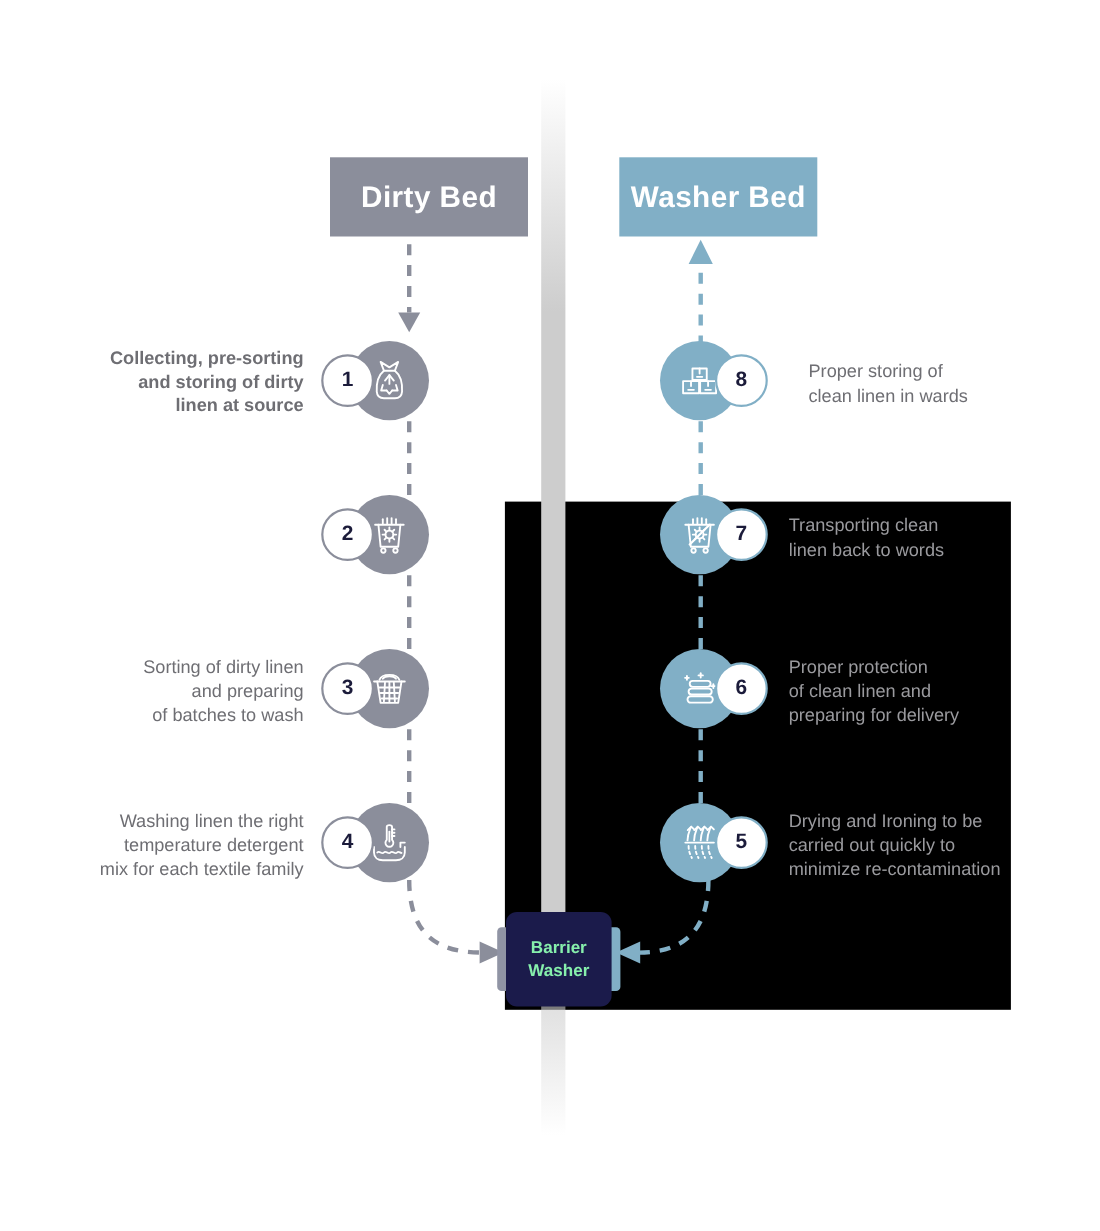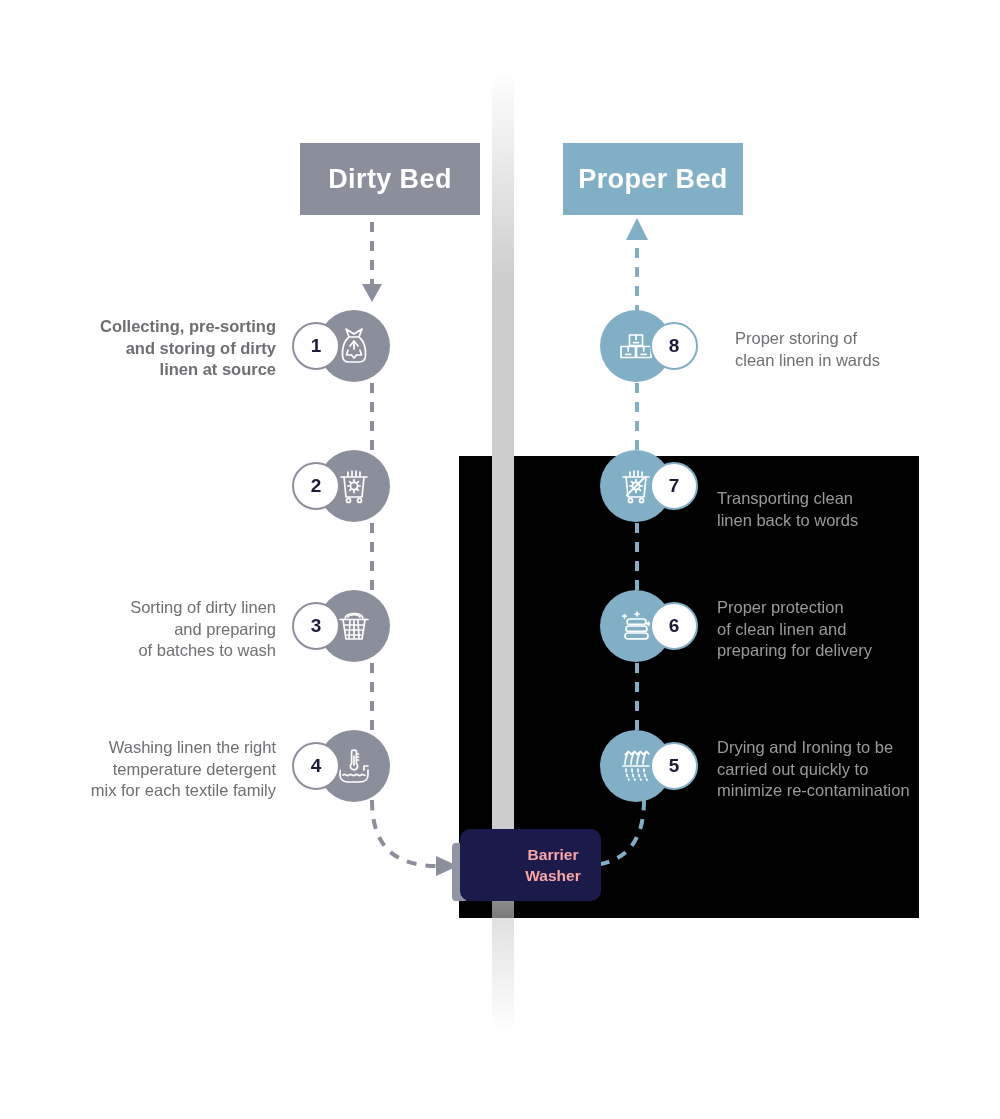--- a/index.html
+++ b/index.html
@@ -123,46 +123,45 @@
 
   
   .bw-wrap { position: absolute; left: 452px; top: 829px; width: 112px; height: 86px; }
   .bw-tab {
     position: absolute; top: 14px; width: 16px; height: 58px; border-radius: 4px;
   }
   .bw-tab-left  { left: 0px;  background: #9094a4; }
   .bw-tab-right { left: 96px; background: #81afc6; }
   .bw-box {
     position: absolute; left: 8px; top: 0px;
-    width: 96px; height: 72px;
+    width: 96px; height: 86px;
     background: #1b1b4b;
     border-radius: 10px;
     display: flex; flex-direction: column;
     align-items: center; justify-content: center;
-    color: #fca5a5;
+    color: #86efac;
     font-size: 15.5px;
     font-weight: bold;
     line-height: 21px;
-    padding-left: 45px;
   }
 </style>
 </head>
 <body>
 
 <div id="stage">
 
   <div class="black-panel"></div>
 
   <div class="divider"></div>
 
   <div class="banner banner-dirty">
     <span>Dirty Bed</span>
   </div>
   <div class="banner banner-clean">
-    <span>Proper Bed</span>
+    <span>Washer Bed</span>
   </div>
 
   <div class="conn" style="left:355px; top:222px;">
     <svg width="34" height="92" viewBox="0 0 34 92">
       <line x1="17" y1="0" x2="17" y2="62" stroke="#8b8e9b" stroke-width="4" stroke-dasharray="10 9"></line>
       <polygon points="17,80 7,62 27,62" fill="#8b8e9b"></polygon>
     </svg>
   </div>
   <div class="conn" style="left:355px; top:383px;">
     <svg width="34" height="68" viewBox="0 0 34 68">
@@ -375,21 +374,21 @@
           <line x1="25.4" y1="16.6" x2="23.6" y2="18.4"></line>
           <line x1="18.4" y1="23.6" x2="16.6" y2="25.4"></line>
           <line x1="12" y1="30" x2="30" y2="12" stroke-width="2"></line>
           <circle cx="15.5" cy="35.5" r="2"></circle>
           <circle cx="26.5" cy="35.5" r="2"></circle>
         </svg>
       </span>
     </div>
     <div class="badge">7</div>
   </div>
-  <div class="caption right on-black" style="left:717px; top:488px; width:240px;">Transporting clean
+  <div class="caption right on-black" style="left:717px; top:468px; width:240px;">Transporting clean
 linen back to words</div>
 
   <div class="node right" style="left:600px; top:310px;">
     <div class="disc">
       <span class="glyph">
         <svg viewBox="0 0 42 42" fill="none" stroke="#ffffff" stroke-width="1.7" stroke-linecap="round" stroke-linejoin="round">
           <rect x="14.5" y="10" width="13" height="10.5"></rect>
           <line x1="21" y1="10" x2="21" y2="14.5"></line>
           <line x1="18.6" y1="17.6" x2="23.4" y2="17.6"></line>
           <rect x="6" y="21.5" width="14.5" height="11"></rect>

